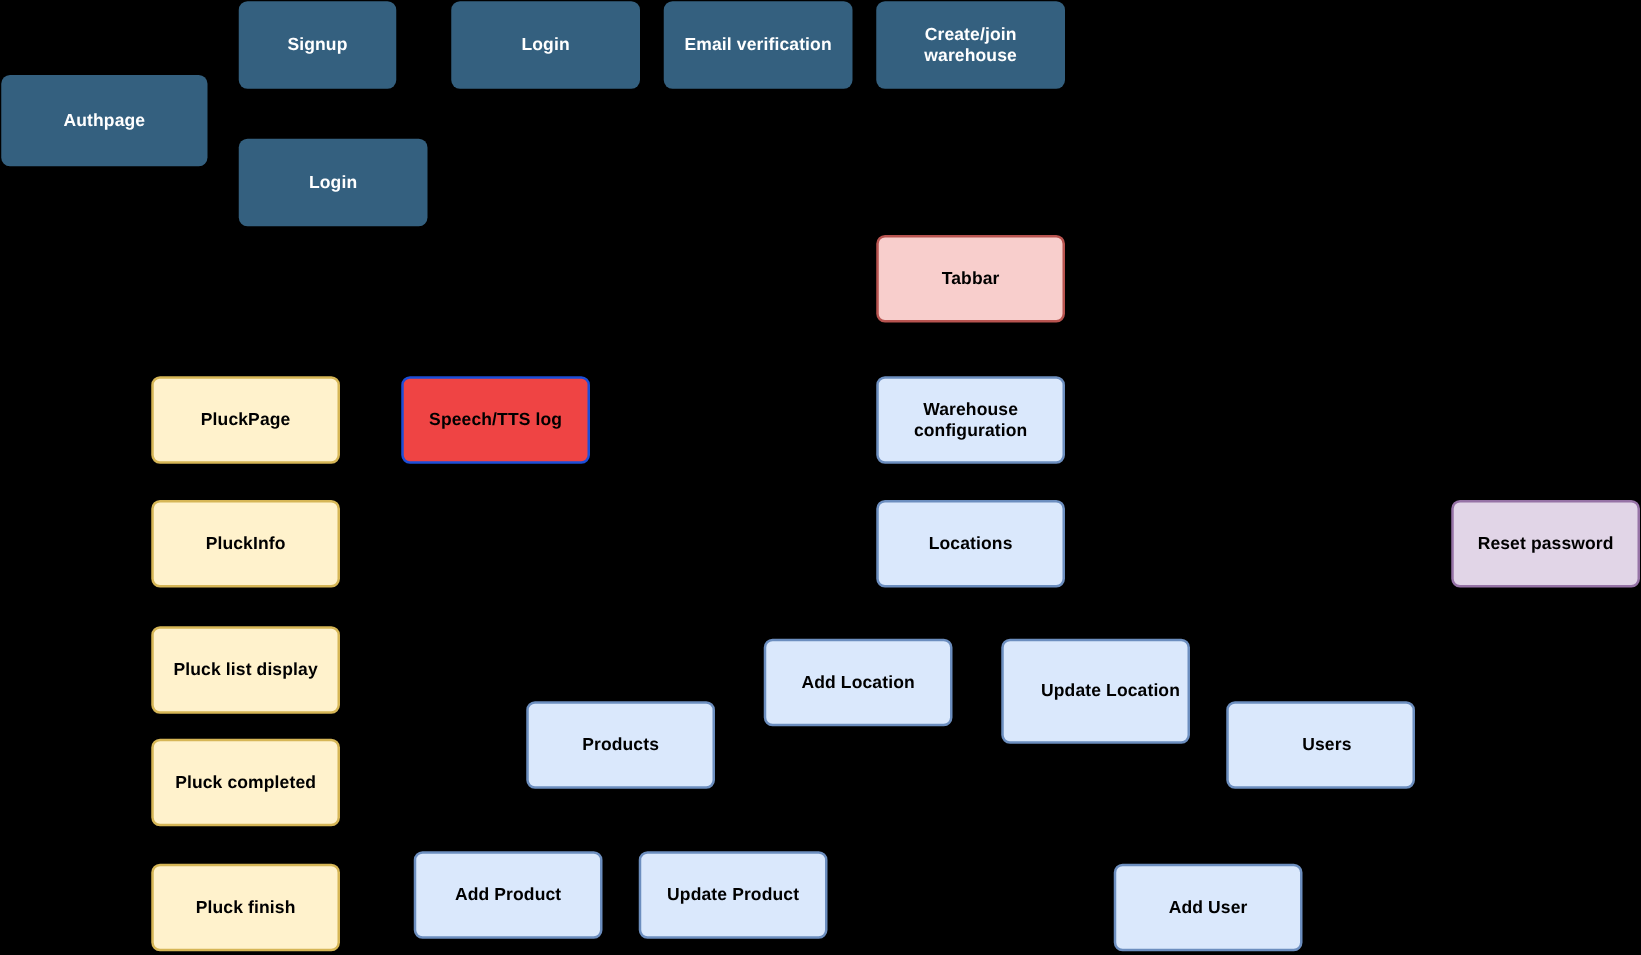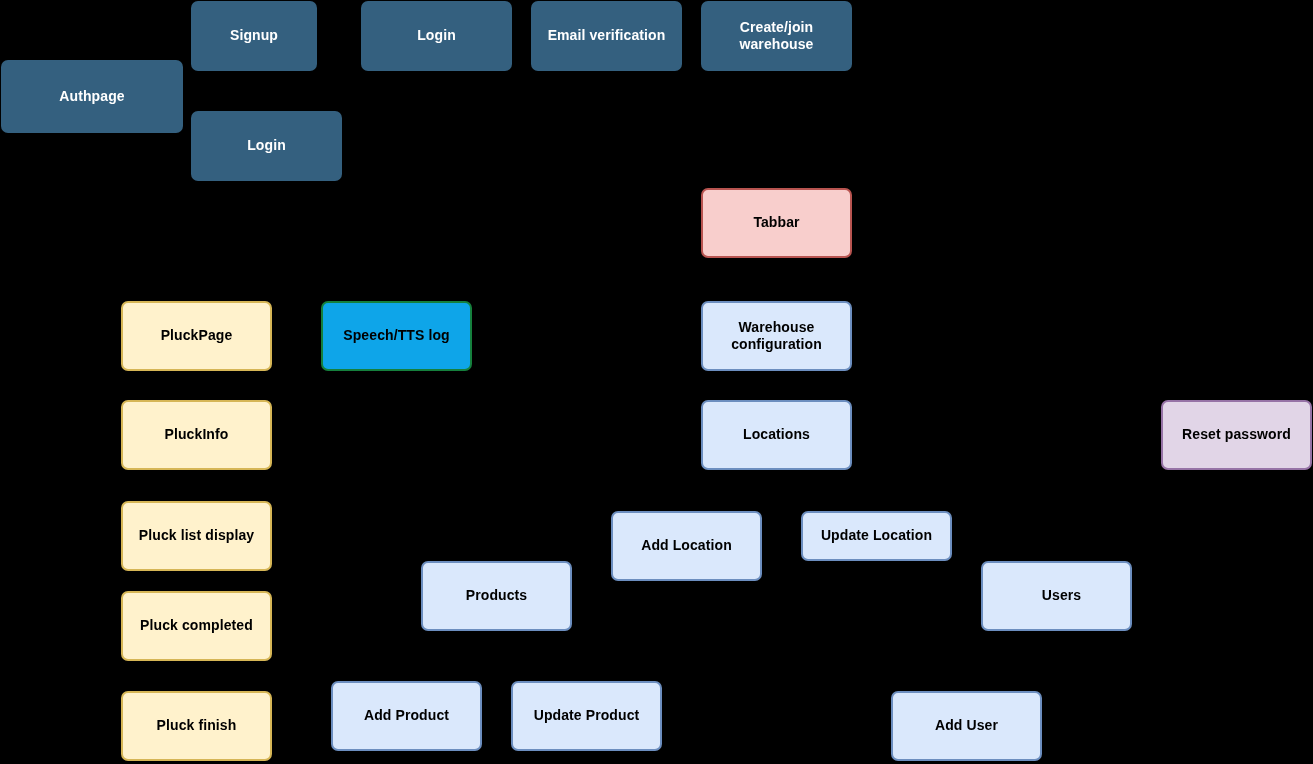--- a/index.html
+++ b/index.html
@@ -47,40 +47,40 @@
     background: #dae8fc;
     border: 2px solid #6c8ebf;
     color: #000000;
   }
   .sty-yellow {
     background: #fff2cc;
     border: 2px solid #d6b656;
     color: #000000;
   }
   .sty-green {
-    background: #0ea5e9;
-    border: 2px solid #15803d;
+    background: #ef4444;
+    border: 2px solid #1d4ed8;
     color: #000000;
   }
   .sty-pink {
     background: #f8cecc;
     border: 2px solid #b85450;
     color: #000000;
   }
   .sty-purple {
     background: #e1d5e7;
     border: 2px solid #9673a6;
     color: #000000;
   }
 </style>
 </head>
 <body>
 
 <div id="canvas" style="width: 1313px; height: 764px; background: rgb(0, 0, 0);">
-    <div class="node sty-darkblue" style="left: 1px; top: 60px; width: 182px; height: 73px;">
+    <div class="node sty-darkblue" style="left: 1px; top: 60px; width: 165px; height: 73px;">
       <span class="label">Authpage</span>
     </div>
     <div class="node sty-darkblue" style="left: 191px; top: 1px; width: 126px; height: 70px;">
       <span class="label">Signup</span>
     </div>
     <div class="node sty-darkblue" style="left: 361px; top: 1px; width: 151px; height: 70px;">
       <span class="label">Login</span>
     </div>
     <div class="node sty-darkblue" style="left: 531px; top: 1px; width: 151px; height: 70px;">
       <span class="label">Email verification</span>
@@ -111,21 +111,21 @@
     </div>
     <div class="node sty-purple" style="left: 1161px; top: 400px; width: 151px; height: 70px;">
       <span class="label">Reset password</span>
     </div>
     <div class="node sty-yellow" style="left: 121px; top: 501px; width: 151px; height: 70px;">
       <span class="label">Pluck list display</span>
     </div>
     <div class="node sty-blue" style="left: 611px; top: 511px; width: 151px; height: 70px;">
       <span class="label">Add Location</span>
     </div>
-    <div class="node sty-blue" style="left: 801px; top: 511px; width: 151px; height: 50px;">
+    <div class="node sty-blue" style="left: 801px; top: 511px; width: 151px; height: 84px; text-align: right;">
       <span class="label">Update Location</span>
     </div>
     <div class="node sty-blue" style="left: 421px; top: 561px; width: 151px; height: 70px;">
       <span class="label">Products</span>
     </div>
     <div class="node sty-blue" style="left: 981px; top: 561px; width: 151px; height: 70px; padding-left: 16px;">
       <span class="label">Users</span>
     </div>
     <div class="node sty-yellow" style="left: 121px; top: 591px; width: 151px; height: 70px;">
       <span class="label">Pluck completed</span>

